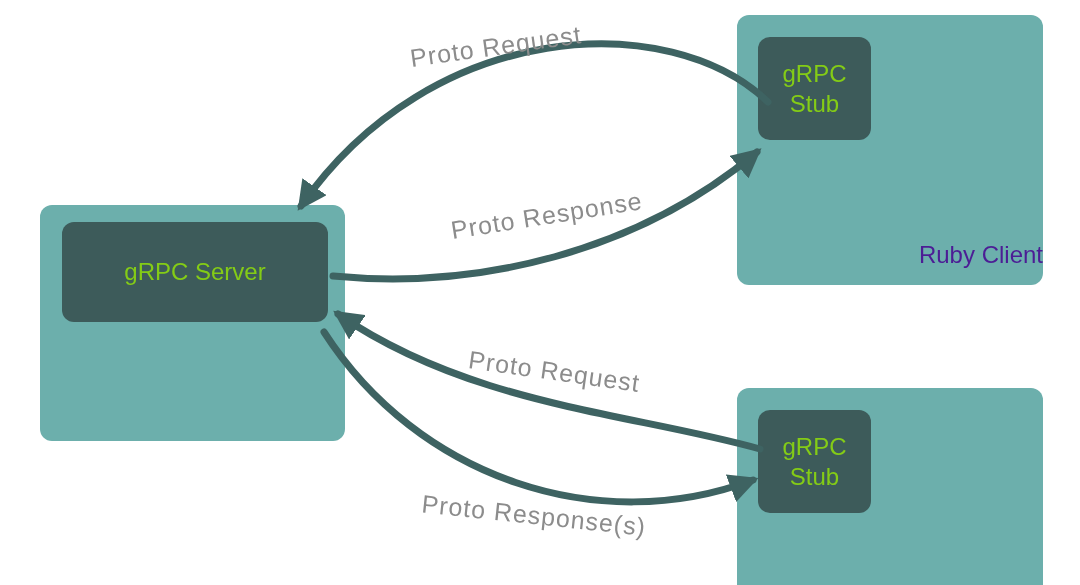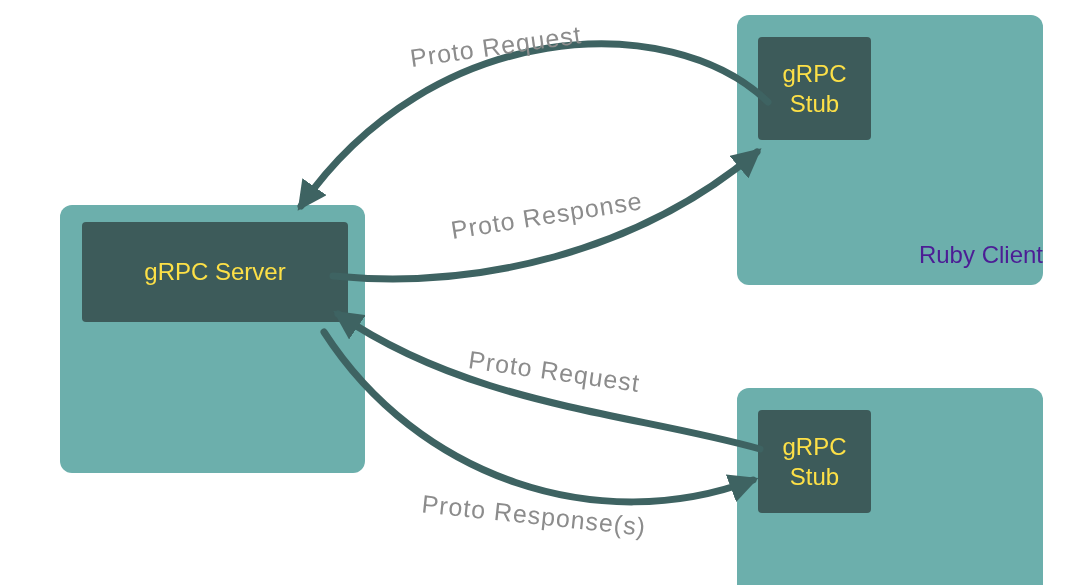--- a/index.html
+++ b/index.html
@@ -13,28 +13,28 @@
     width: 1080px;
     height: 585px;
     background: #ffffff;
     overflow: hidden;
   }
   .panel {
     position: absolute;
     background: #6cafac;
     border-radius: 12px;
   }
-  .panel-cpp   { left: 40px;  top: 205px; width: 305px; height: 268px; margin-left: 20px; }
+  .panel-cpp   { left: 40px;  top: 205px; width: 305px; height: 236px; }
   .panel-ruby  { left: 737px; top: 15px;  width: 306px; height: 270px; }
   .panel-other { left: 737px; top: 388px; width: 306px; height: 230px; }
   .node {
     position: absolute;
     background: #3d5b5a;
-    border-radius: 4px;
-    color: #fde047;
+    border-radius: 12px;
+    color: #84cc16;
     display: flex;
     align-items: center;
     justify-content: center;
     text-align: center;
     font-size: 24px;
     line-height: 1.25;
   }
   .node-server { left: 22px; top: 17px; width: 266px; height: 100px; }
   .node-stub   { left: 21px; top: 22px; width: 113px; height: 103px; padding: 0; }
   .node-stub span { display: inline-block; max-width: 70px; }

